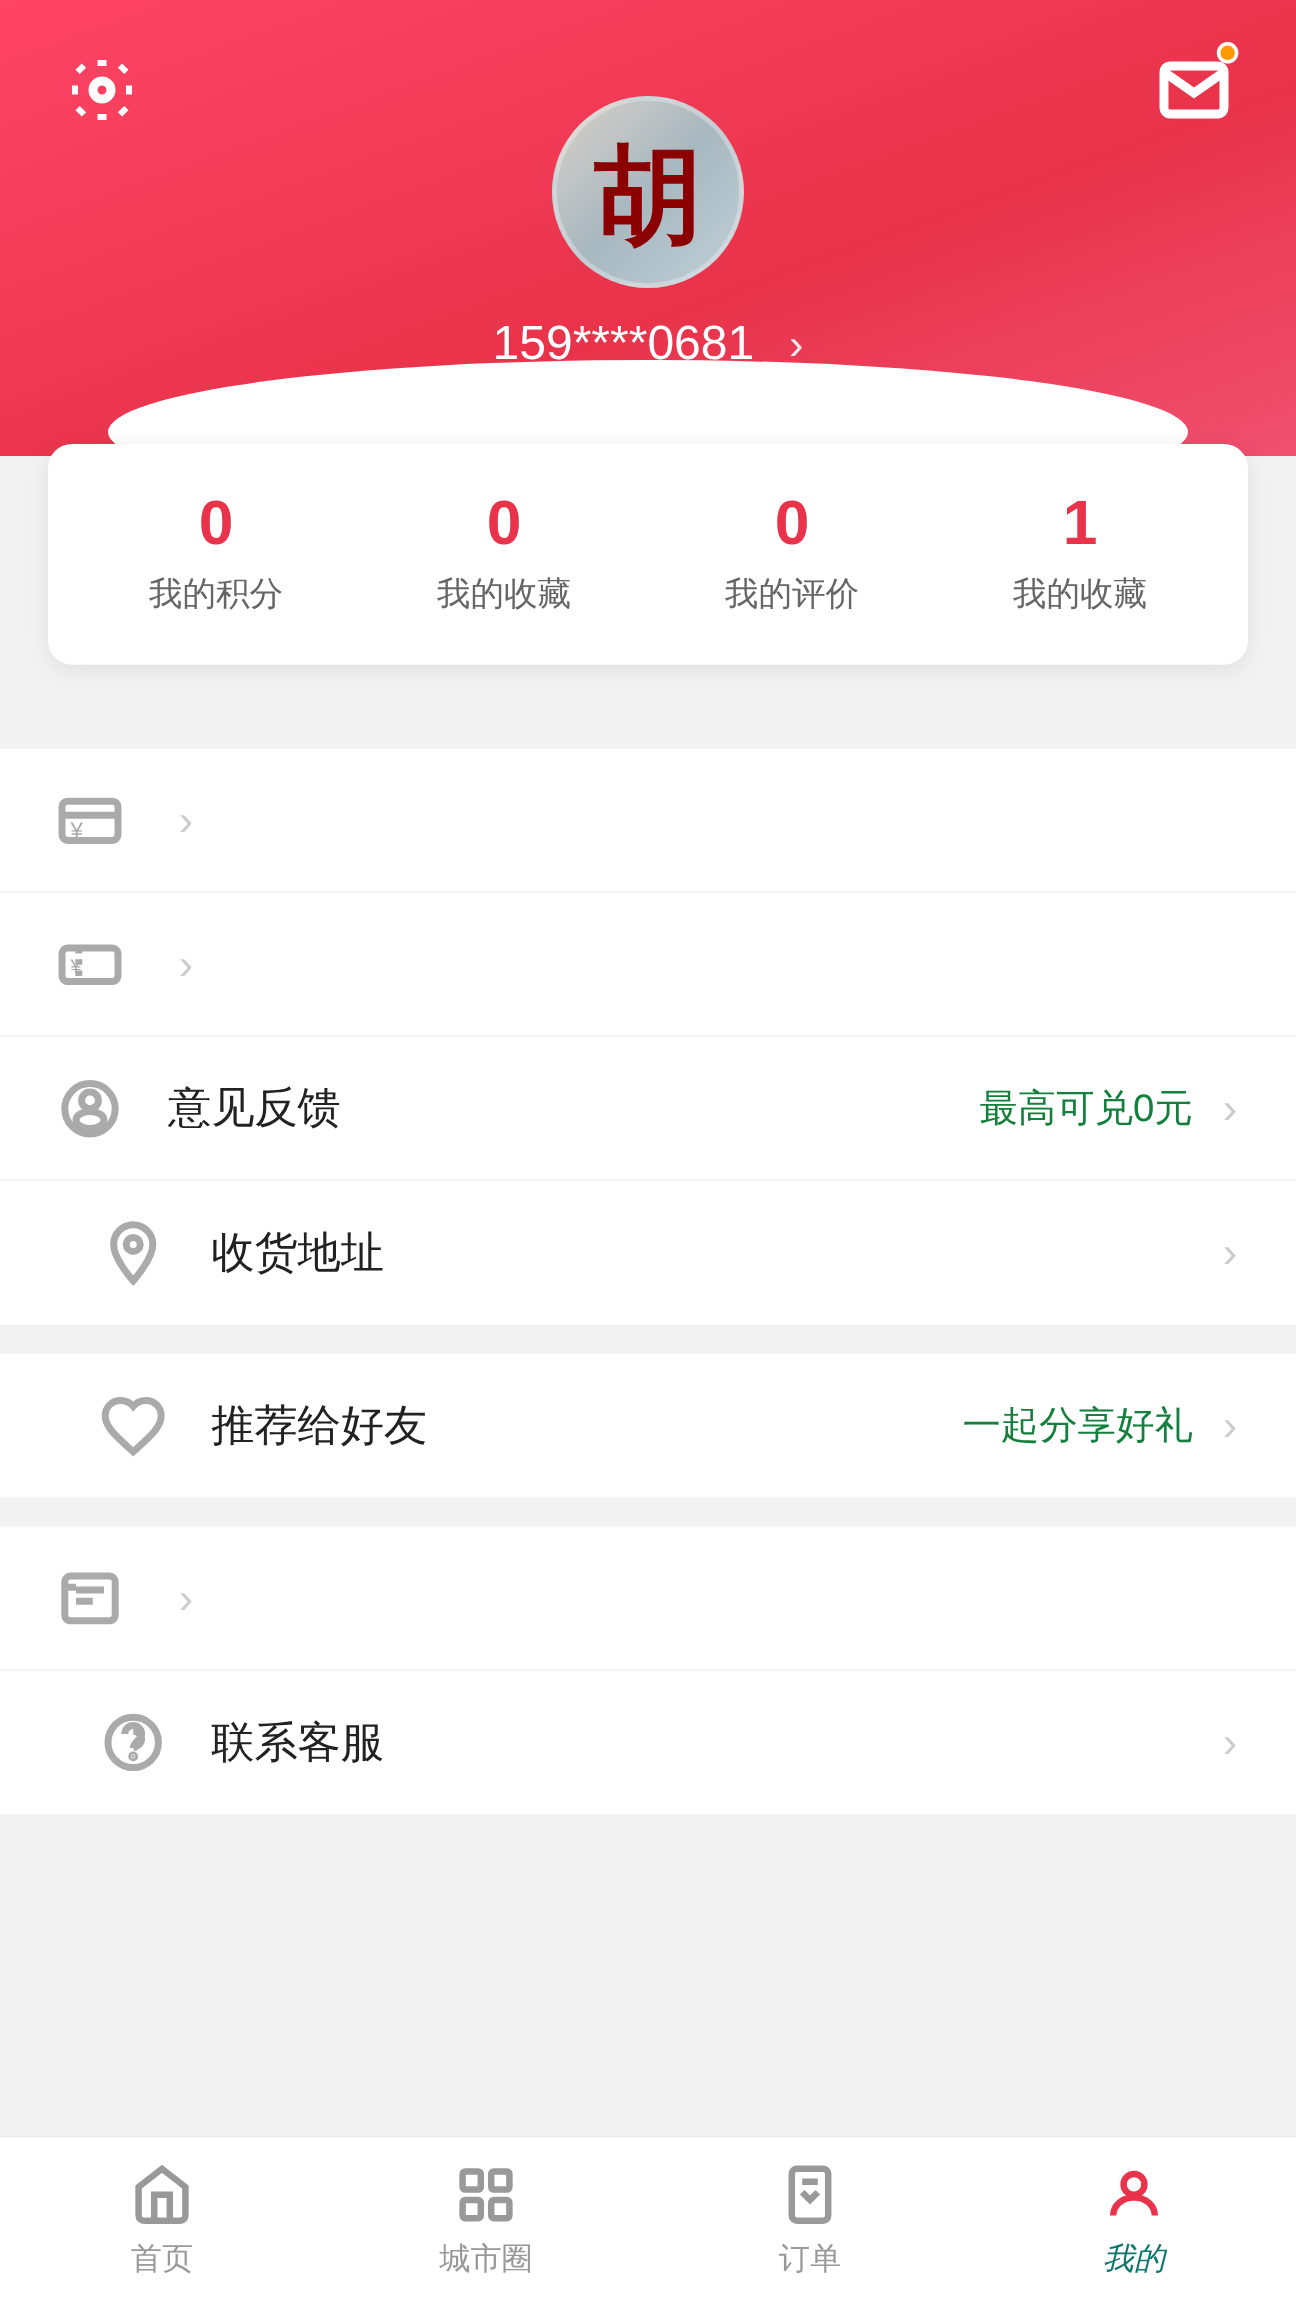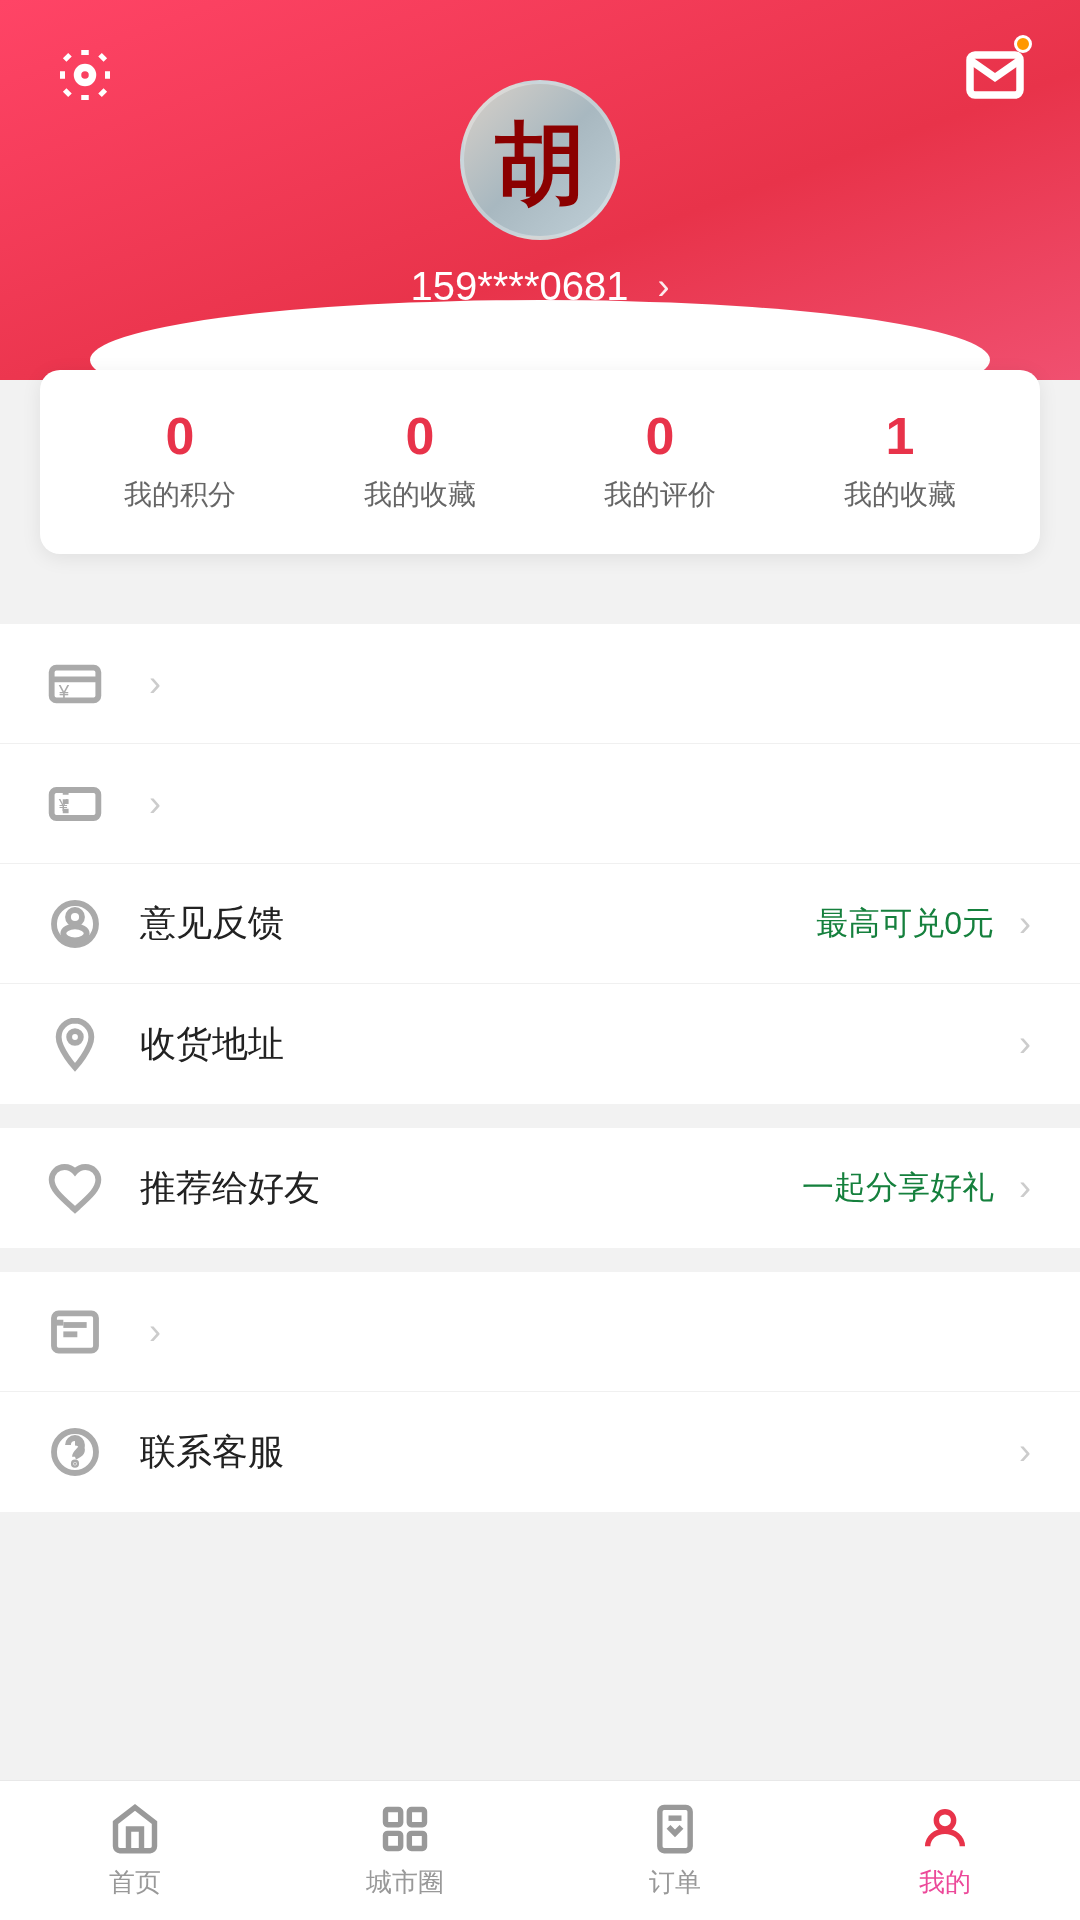--- a/index.html
+++ b/index.html
@@ -154,20 +154,21 @@
       display: flex;
       align-items: center;
       padding: 0 40px;
       height: 120px;
       border-bottom: 1px solid #f0f0f0;
       cursor: pointer;
       position: relative;
     }
     .menu-item:last-child {
       border-bottom: none;
+      margin-left: 36px;
     }
     .menu-icon {
       width: 70px;
       height: 70px;
       display: flex;
       align-items: center;
       justify-content: center;
       margin-right: 30px;
       flex-shrink: 0;
     }
@@ -235,21 +236,22 @@
       stroke-width: 2.5;
     }
     .nav-icon svg.active {
       stroke: #e8334a;
     }
     .nav-label {
       font-size: 26px;
       color: #999;
     }
     .nav-label.active {
-      color: #ec4899;
+      color: #0f766e;
+      font-style: italic;
     }
 
     
     .bottom-spacer {
       height: 160px;
     }
   </style>
 </head>
 <body>
 

